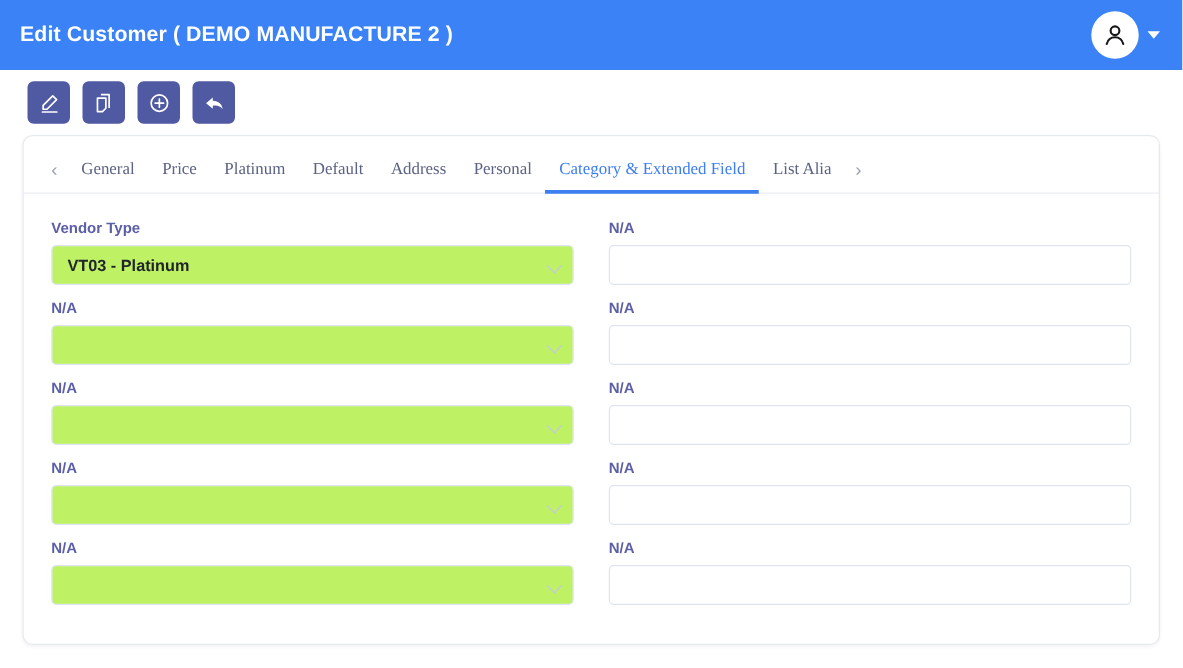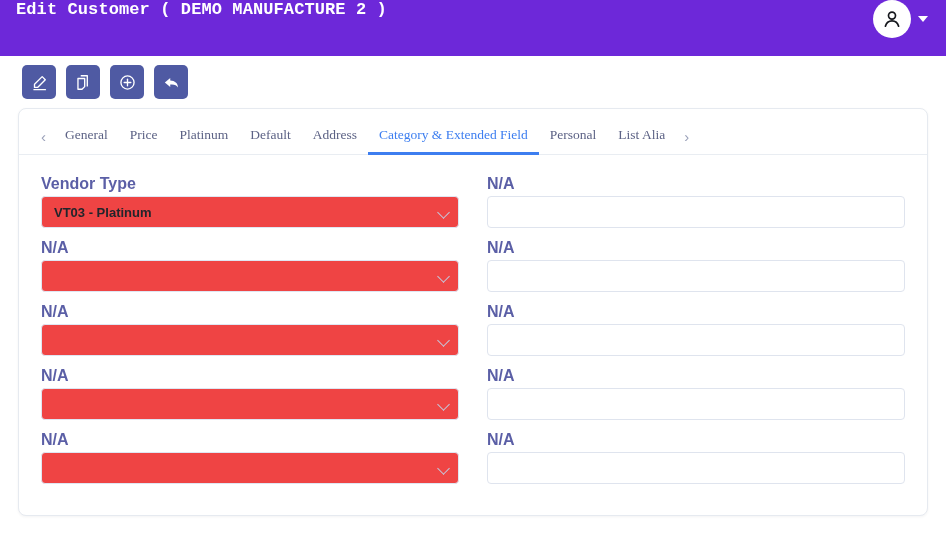--- a/index.html
+++ b/index.html
@@ -11,26 +11,25 @@
     width: 946px;
     height: 534px;
     background: #ffffff;
     font-family: "Liberation Sans", sans-serif;
     overflow: hidden;
   }
 
   
   .app-header {
     height: 56px;
-    background: #6d28d9;
-    display: flex;
-    align-items: flex-start;
+    background: #3b82f6;
+    display: flex;
+    align-items: center;
     justify-content: space-between;
     padding: 0 18px 0 16px;
-    font-family: Liberation Mono, monospace;
   }
   .app-title {
     color: #ffffff;
     font-size: 17px;
     font-weight: bold;
     letter-spacing: .1px;
     white-space: nowrap;
   }
   .header-right {
     display: flex;
@@ -124,33 +123,33 @@
     grid-template-columns: 1fr 1fr;
     column-gap: 28px;
     row-gap: 0;
     padding: 20px 22px 0 22px;
   }
   .field {
     margin-bottom: 11px;
   }
   .field-label {
     display: block;
-    font-size: 16px;
+    font-size: 12px;
     font-weight: bold;
     color: #5b5fa6;
     margin-bottom: 6px;
     height: 15px;
   }
   .select-wrap {
     position: relative;
   }
   .form-select {
     width: 100%;
     height: 32px;
-    background: #ef4444;
+    background: #bef264;
     border: 1px solid #dfe6f2;
     border-radius: 4px;
     font-family: "Liberation Sans", sans-serif;
     font-size: 13px;
     font-weight: bold;
     color: #21252b;
     padding: 0 30px 0 12px;
     outline: none;
     appearance: none;
     -webkit-appearance: none;
@@ -224,22 +223,22 @@
 
 <div class="card">
 
   <div class="tabbar">
     <div class="tab-scroll">‹</div>
     <div class="tab">General</div>
     <div class="tab">Price</div>
     <div class="tab">Platinum</div>
     <div class="tab">Default</div>
     <div class="tab">Address</div>
+    <div class="tab">Personal</div>
     <div class="tab active">Category &amp; Extended Field</div>
-    <div class="tab">Personal</div>
     <div class="tab">List Alia</div>
     <div class="tab-scroll">›</div>
   </div>
 
   <div class="form-grid">
 
     <div class="field">
       <span class="field-label">Vendor Type</span>
       <div class="select-wrap">
         <input class="form-select" readonly="" value="VT03 - Platinum" style="">

